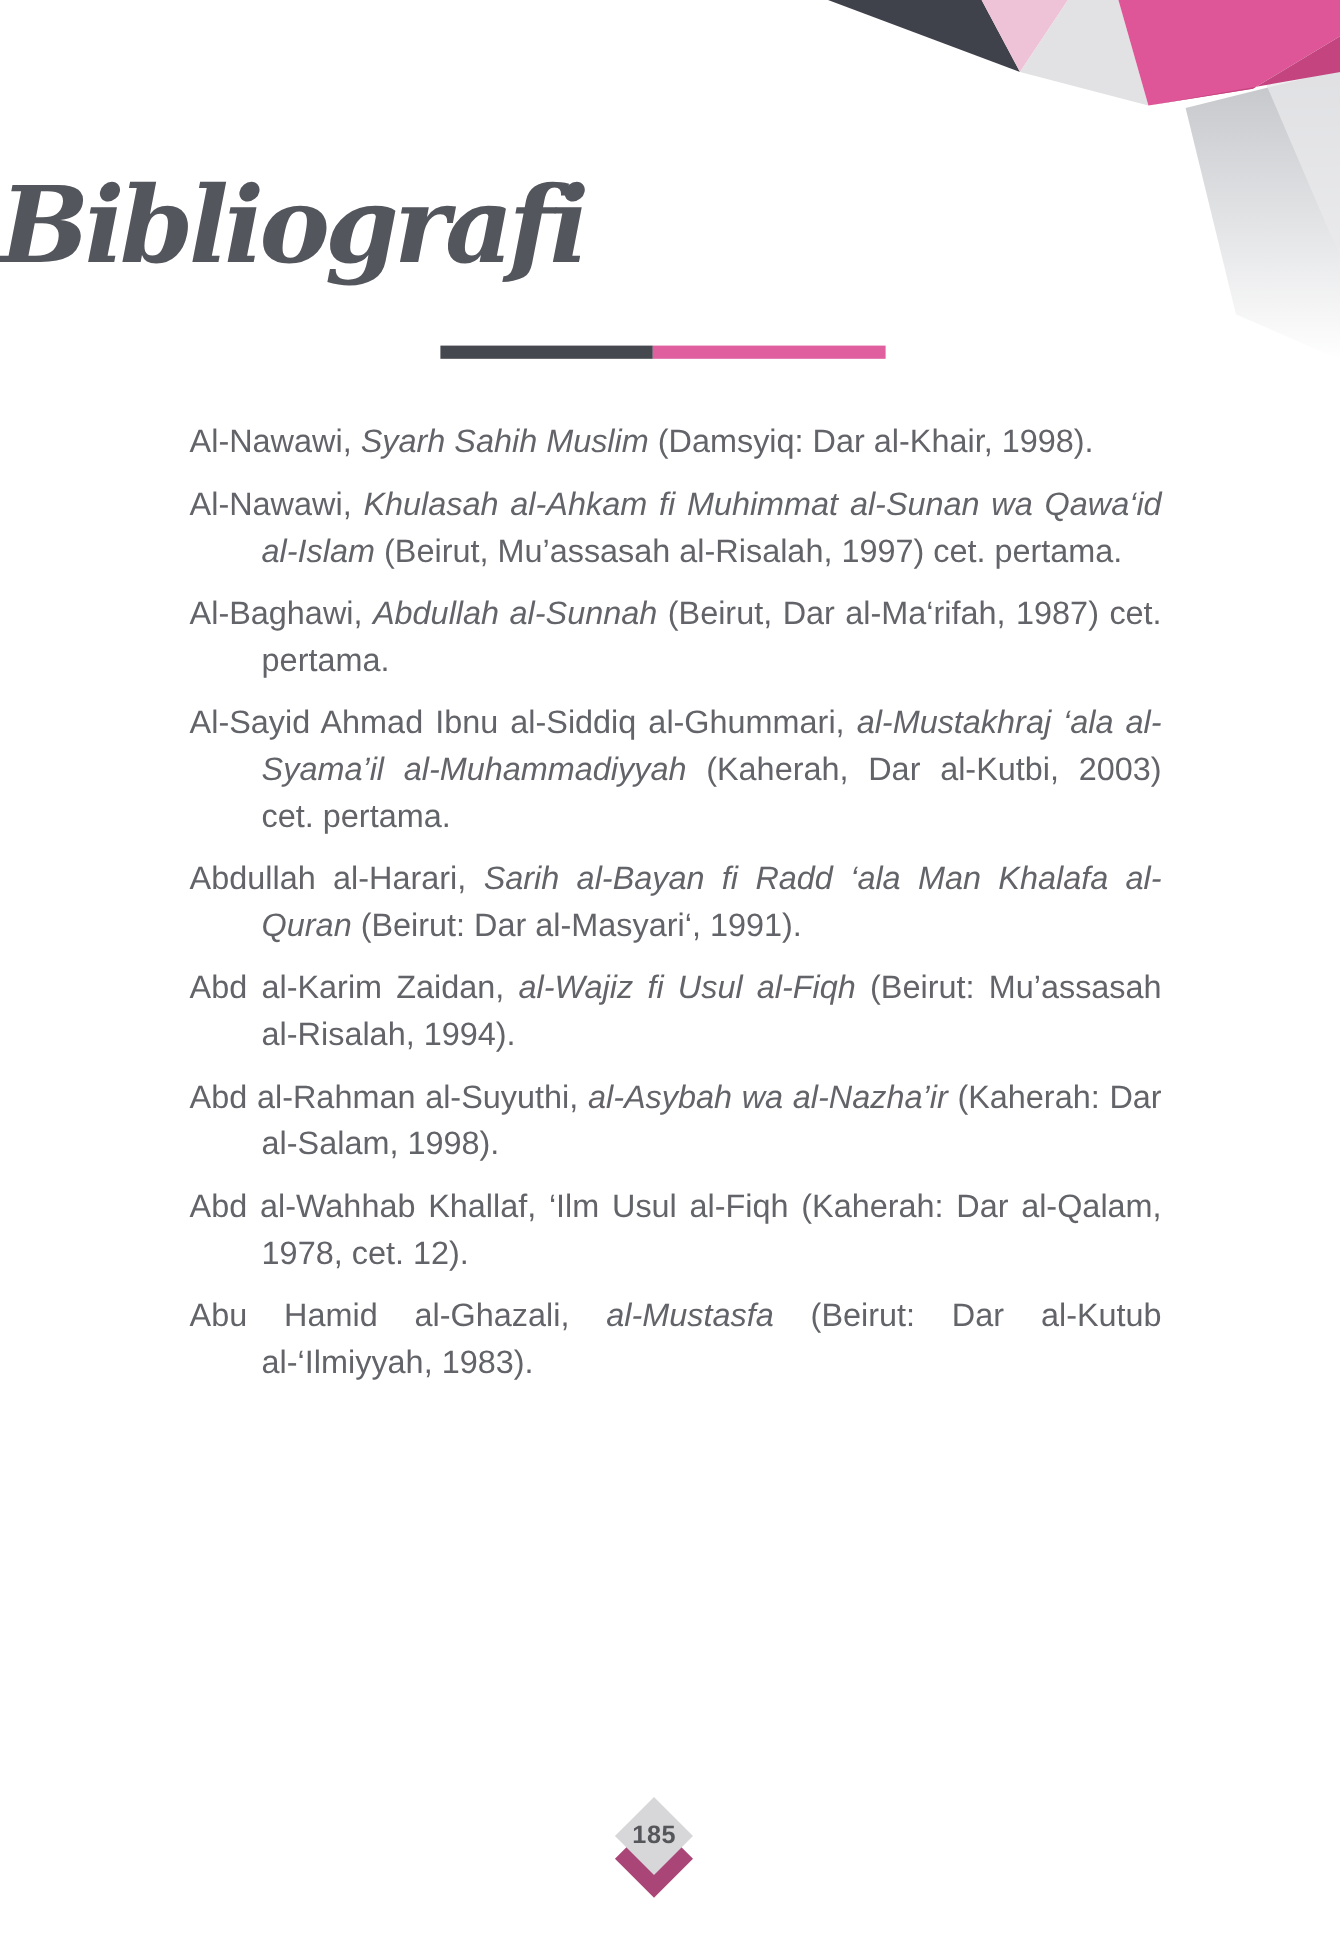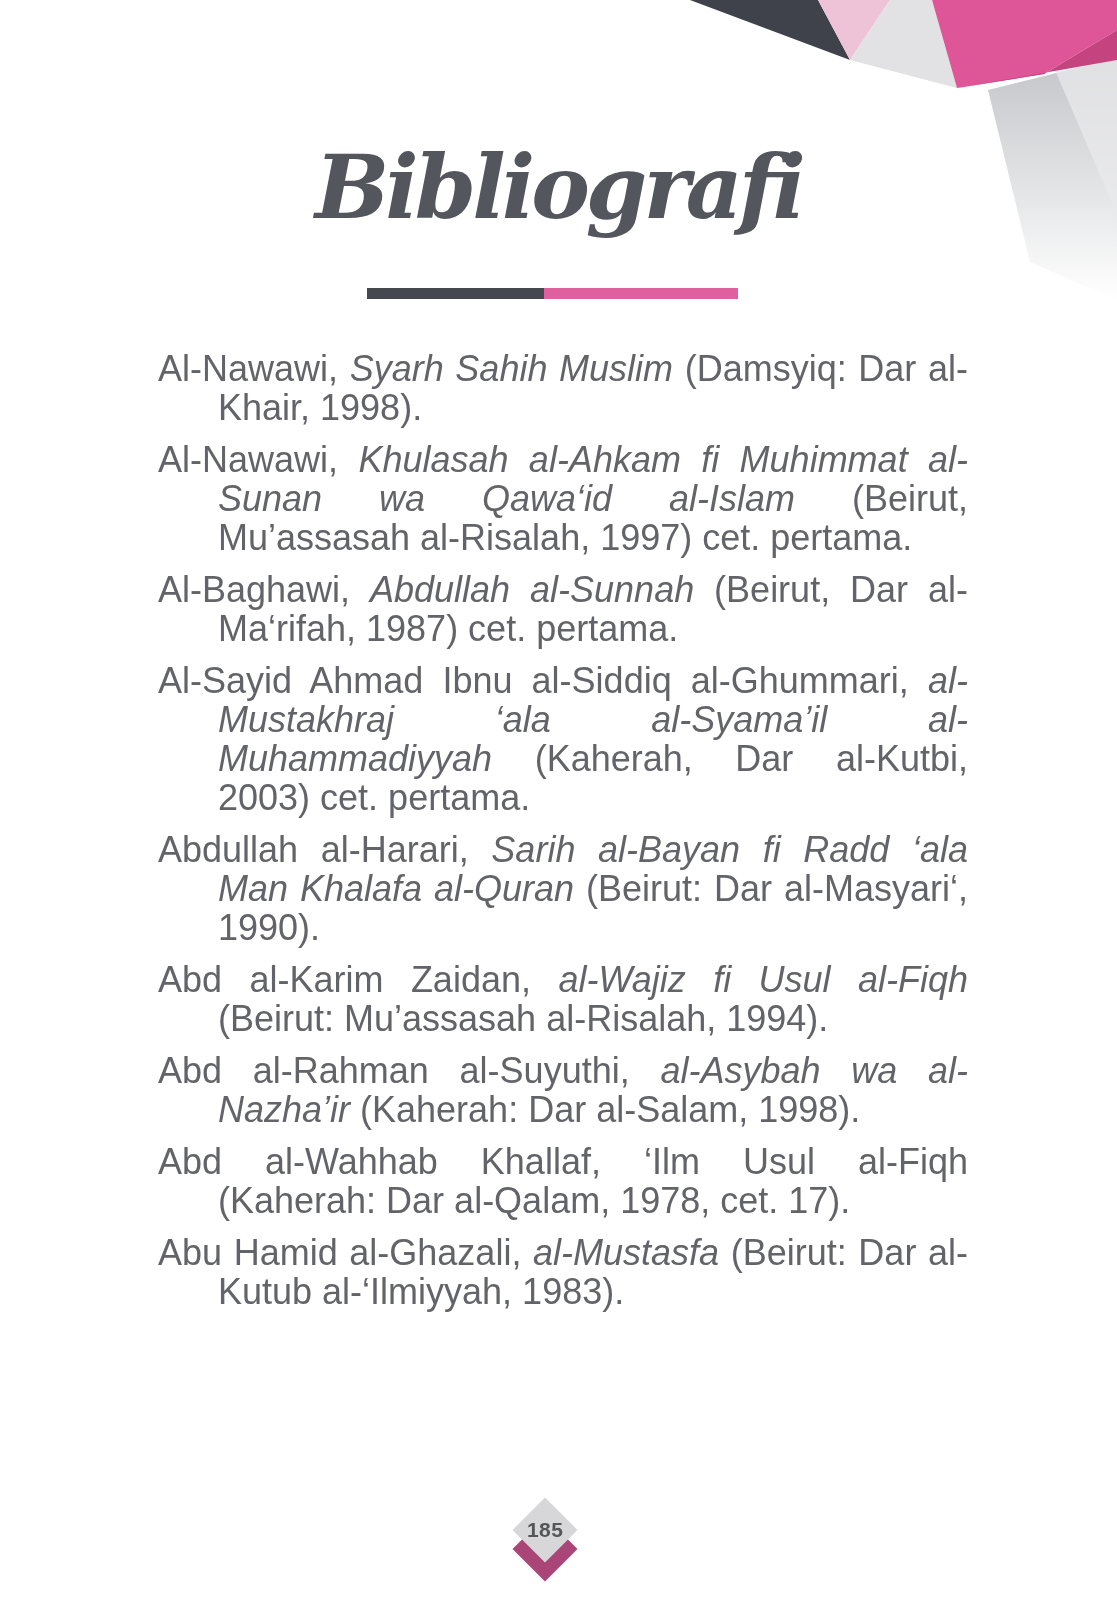--- a/index.html
+++ b/index.html
@@ -28,21 +28,20 @@
     position:absolute;
     top:0;left:0;
     width:1117px;height:320px;
     display:block;
   }
   .title-wrap{
     position:absolute;
     top:128px;
     left:0;
     width:1117px;
-    text-align:center;
   }
   .page-title{
     font-family:"DejaVu Serif", serif;
     font-style:italic;
     font-weight:700;
     font-size:88px;
     letter-spacing:-4px;
     color:var(--title-gray);
     line-height:1.35;
   }
@@ -55,21 +54,21 @@
     display:flex;
   }
   .bar-dark{width:177px;height:100%;background:var(--bar-dark);}
   .bar-pink{width:194px;height:100%;background:var(--bar-pink);}
   .entries{
     position:absolute;
     top:349px;
     left:158px;
     width:810px;
     color:var(--text-gray);
-    font-size:36px;
+    font-size:27px;
     line-height:39px;
   }
   .entry{
     text-align:justify;
     padding-left:60px;
     text-indent:-60px;
     margin-bottom:13px;
   }
   .entry em{font-style:italic;}
   .page-num-wrap{
@@ -133,24 +132,24 @@
 <div class="title-bar">
   <span class="bar-dark"></span>
   <span class="bar-pink"></span>
 </div>
 
 <div class="entries" id="entries">
     <p class="entry"><span>Al-Nawawi, </span><em>Syarh Sahih Muslim</em><span> (Damsyiq: Dar al-Khair, 1998).</span></p>
     <p class="entry"><span>Al-Nawawi, </span><em>Khulasah al-Ahkam fi Muhimmat al-Sunan wa Qawa‘id al-Islam</em><span> (Beirut, Mu’assasah al-Risalah, 1997) cet. pertama.</span></p>
     <p class="entry"><span>Al-Baghawi, </span><em>Abdullah al-Sunnah</em><span> (Beirut, Dar al-Ma‘rifah, 1987) cet. pertama.</span></p>
     <p class="entry"><span>Al-Sayid Ahmad Ibnu al-Siddiq al-Ghummari, </span><em>al-Mustakhraj ‘ala al-Syama’il al-Muhammadiyyah</em><span> (Kaherah, Dar al-Kutbi, 2003) cet. pertama.</span></p>
-    <p class="entry"><span>Abdullah al-Harari, </span><em>Sarih al-Bayan fi Radd ‘ala Man Khalafa al-Quran</em><span> (Beirut: Dar al-Masyari‘, 1990).</span></p>
+    <p class="entry"><span>Abdullah al-Harari, </span><em>Sarih al-Bayan fi Radd ‘ala Man Khalafa al-Quran</em><span> (Beirut: Dar al-Masyari‘, 1991).</span></p>
     <p class="entry"><span>Abd al-Karim Zaidan, </span><em>al-Wajiz fi Usul al-Fiqh</em><span> (Beirut: Mu’assasah al-Risalah, 1994).</span></p>
     <p class="entry"><span>Abd al-Rahman al-Suyuthi, </span><em>al-Asybah wa al-Nazha’ir</em><span> (Kaherah: Dar al-Salam, 1998).</span></p>
-    <p class="entry"><span>Abd al-Wahhab Khallaf, ‘Ilm Usul al-Fiqh (Kaherah: Dar al-Qalam, 1978, cet. 17).</span></p>
+    <p class="entry"><span>Abd al-Wahhab Khallaf, ‘Ilm Usul al-Fiqh (Kaherah: Dar al-Qalam, 1978, cet. 12).</span></p>
     <p class="entry"><span>Abu Hamid al-Ghazali, </span><em>al-Mustasfa</em><span> (Beirut: Dar al-Kutub al-‘Ilmiyyah, 1983).</span></p>
   </div>
 
 <div class="page-num-wrap">
   <div class="diamond-pink"></div>
   <div class="diamond-gray">
     <span>185</span>
   </div>
 </div>
 

